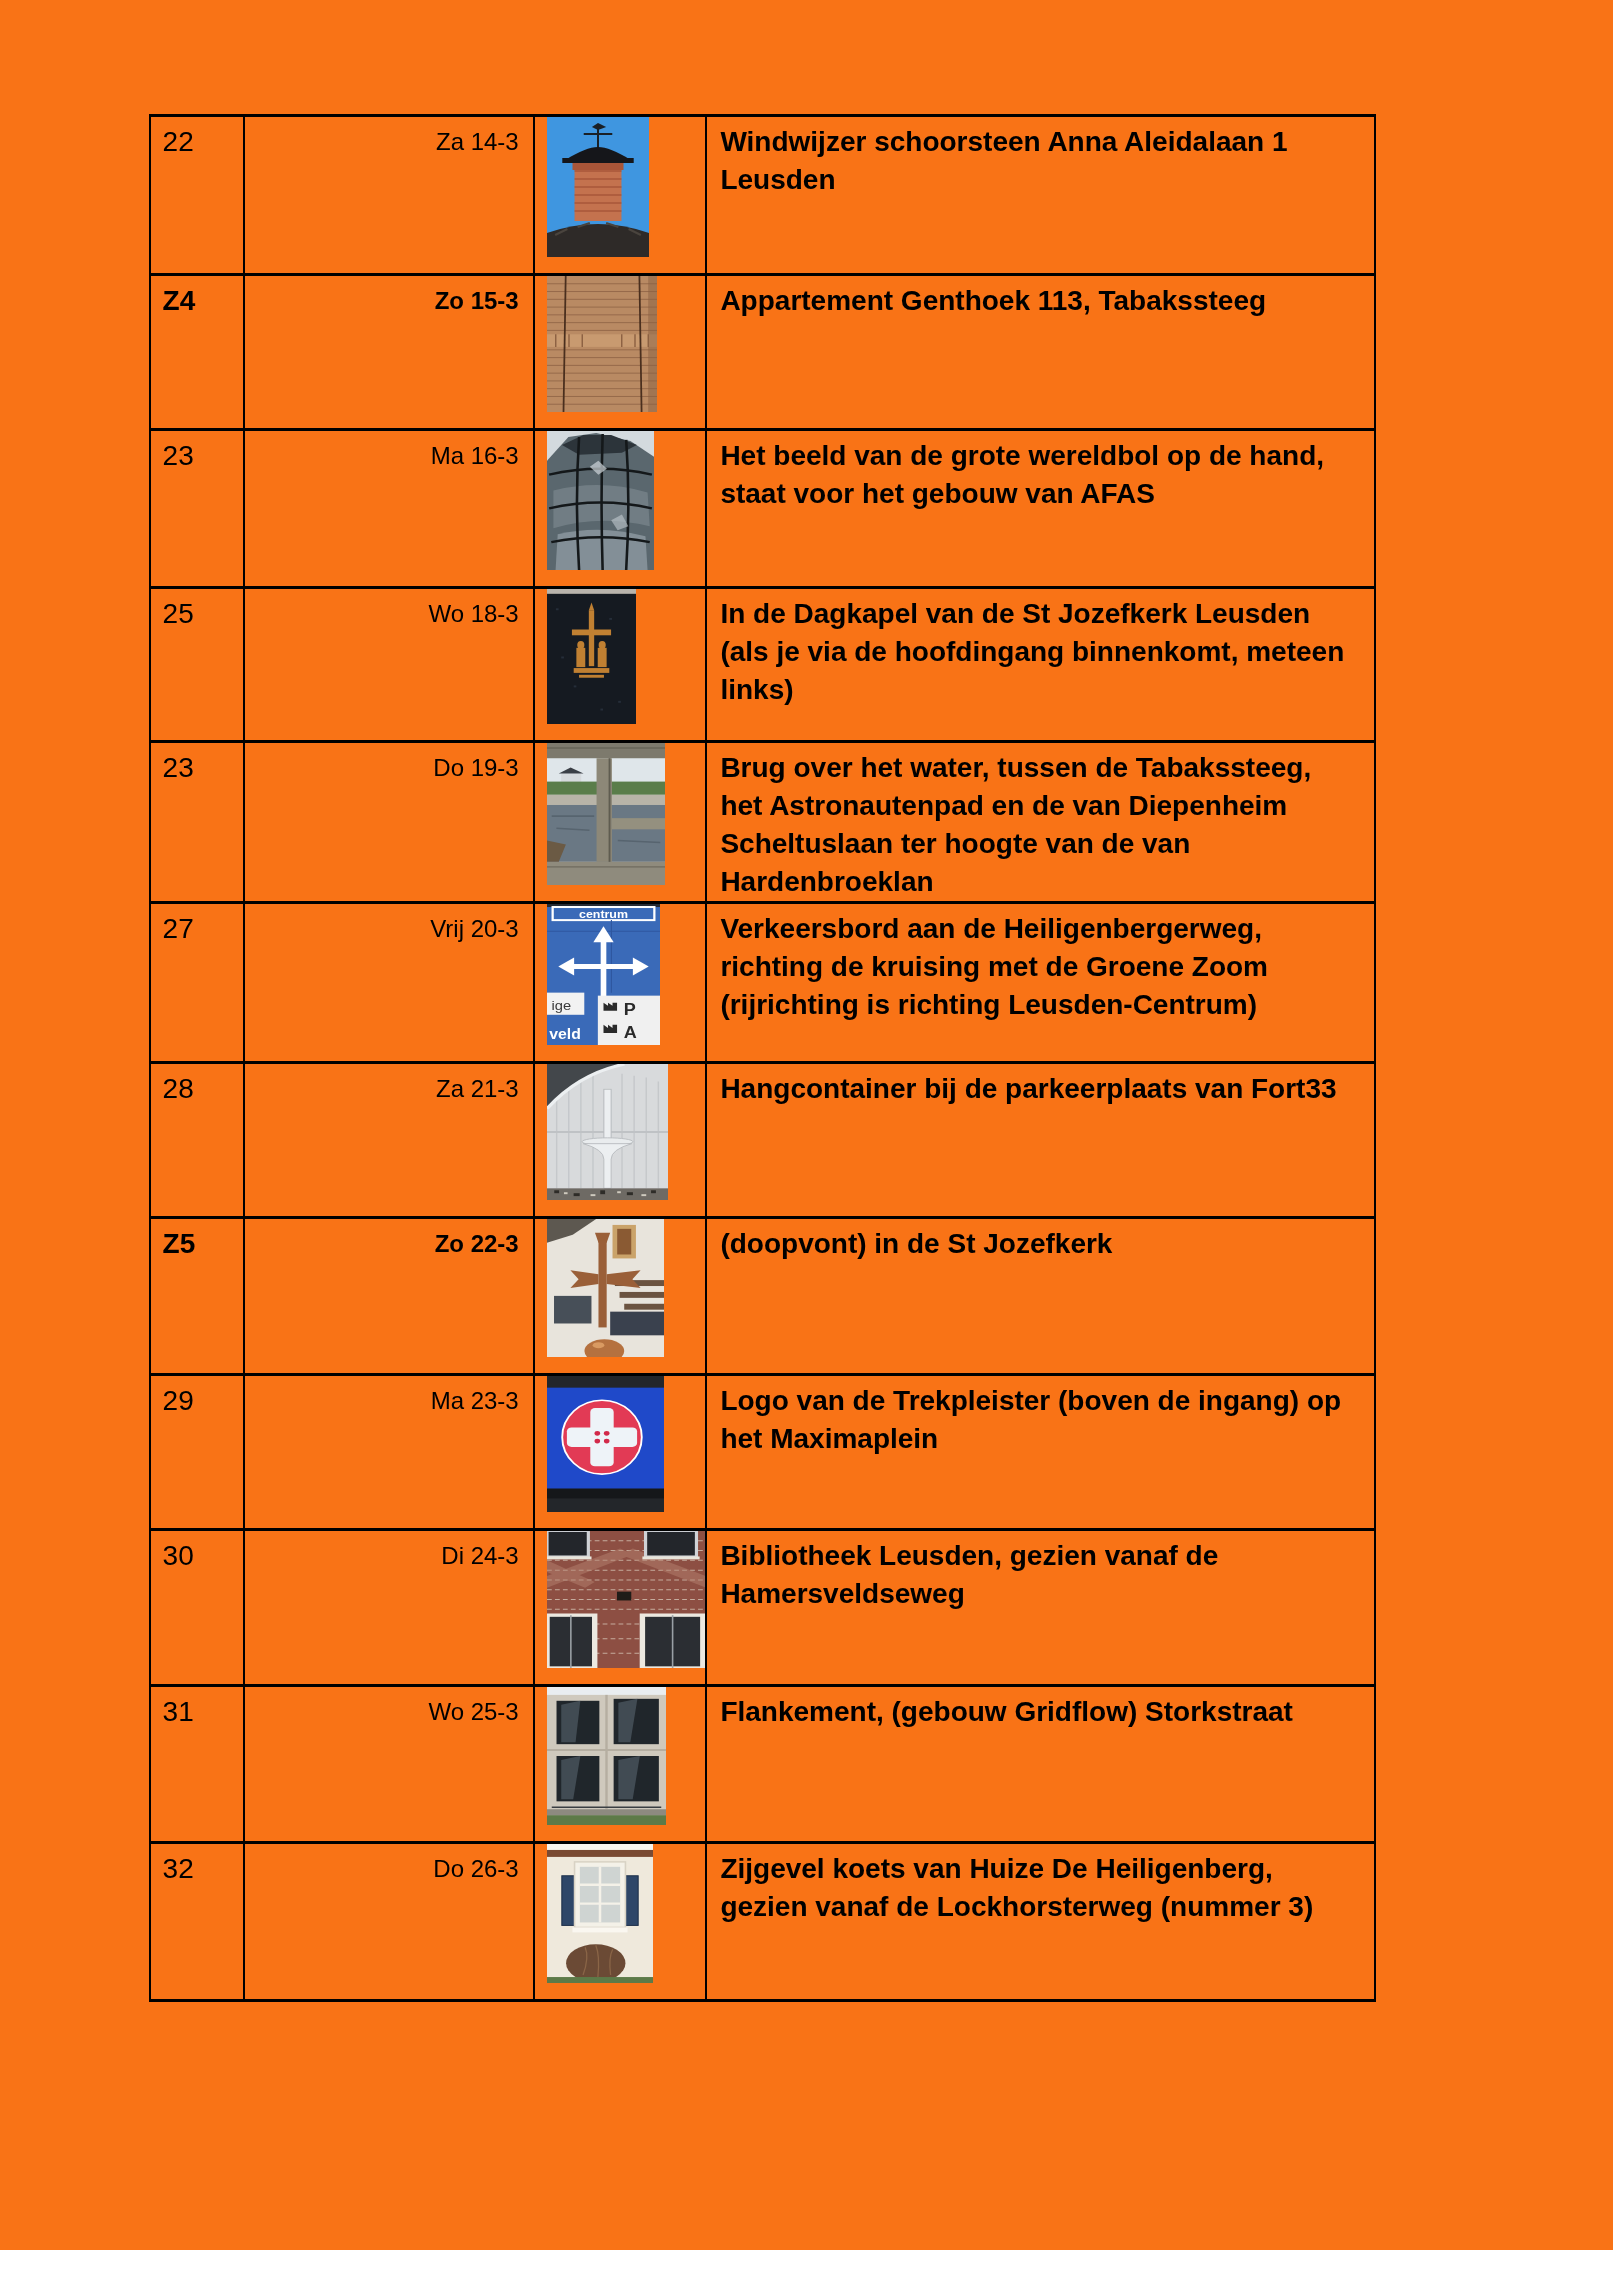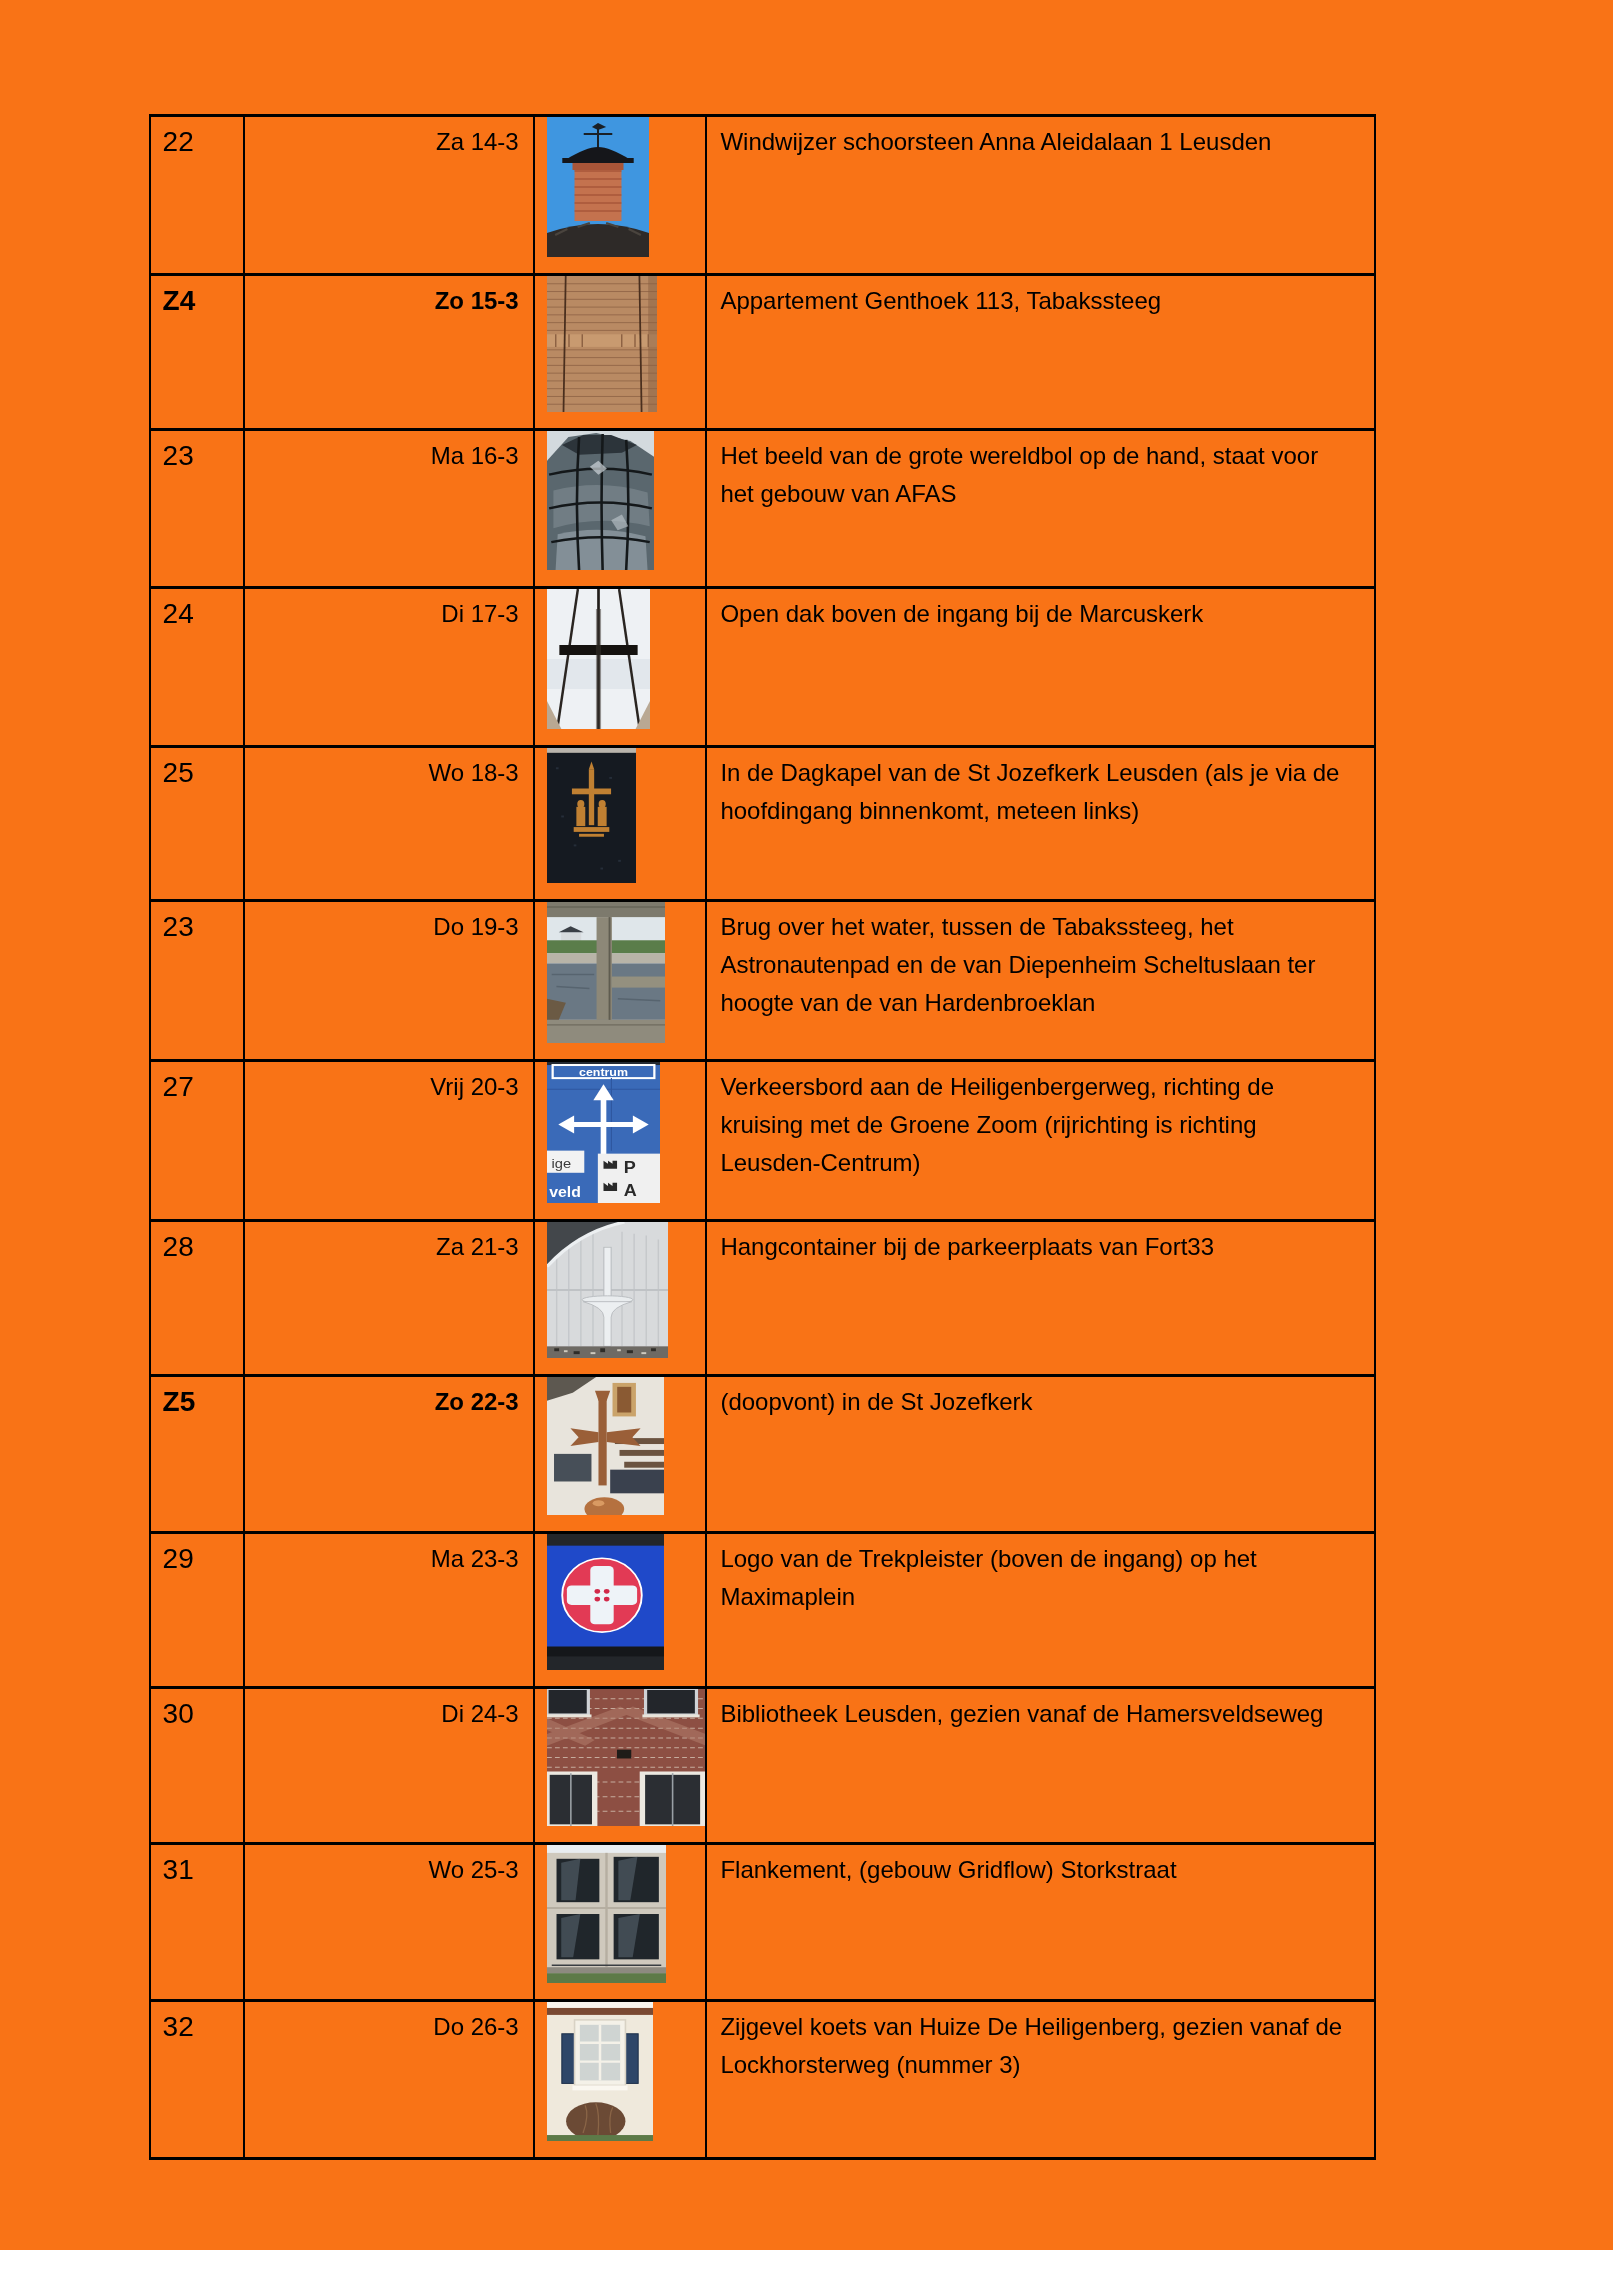--- a/index.html
+++ b/index.html
@@ -3,21 +3,21 @@
 <meta charset="utf-8">
 <style>
   html,body{margin:0;padding:0;background:#ffffff;}
   .page{position:relative;width:1614px;height:2250px;background:#f97316;overflow:hidden;
         font-family:"Liberation Sans", sans-serif;color:#000;}
   table.qz{position:absolute;left:149px;top:114px;width:1224px;border-collapse:collapse;table-layout:fixed;}
   table.qz td{border-left:2.7px solid #000;border-right:2.7px solid #000;border-top:3.6px solid #000;border-bottom:3.6px solid #000;
       vertical-align:top;overflow:hidden;}
   td.numc{padding:7.1px 0 0 11.6px;font-size:28px;line-height:36px;}
   td.datec{padding:7.1px 14.3px 0 0;font-size:24px;line-height:36px;text-align:right;}
-  td.descc{padding:6.2px 16px 0 13.4px;font-size:24px;line-height:38px;}
+  td.descc{padding:6.2px 16px 0 13.4px;font-size:28px;line-height:38px;font-weight:bold;}
   tr.z .numc, tr.z .datec{font-weight:bold;}
   td.photoc{position:relative;padding:0;}
   .ph{position:absolute;left:11.6px;top:0;bottom:16px;}
   .ph svg{display:block;width:100%;height:100%;}
 </style>
 </head>
 <body>
 
 <div class="page">
   <table class="qz">
@@ -123,40 +123,20 @@
                   <path d="M4,112 Q50,102 96,112"></path>
               </g>
               <path d="M40,36 L48,30 L56,38 L48,44 Z" fill="#cfd6da" opacity="0.7"></path>
               <path d="M60,90 L70,84 L76,96 L66,100 Z" fill="#c2cacf" opacity="0.6"></path>
             </svg>
           </div>
         </td>
         <td class="descc">Het beeld van de grote wereldbol op de hand, staat voor het gebouw van AFAS</td>
       </tr>
 
-      <tr style="height:159px">
-        <td class="numc">24</td>
-        <td class="datec">Di 17-3</td>
-        <td class="photoc">
-          <div class="ph" style="width:103px">
-            <svg viewBox="0 0 100 140" preserveAspectRatio="none">
-              <rect x="0" y="0" width="100" height="140" fill="#eef1f4"></rect>
-              <rect x="0" y="70" width="100" height="30" fill="#e2e7ec"></rect>
-              <line x1="50" y1="0" x2="50" y2="140" stroke="#211d1a" stroke-width="2.6"></line>
-              <line x1="30" y1="0" x2="10" y2="140" stroke="#2a2521" stroke-width="2.4"></line>
-              <line x1="70" y1="0" x2="90" y2="140" stroke="#2a2521" stroke-width="2.4"></line>
-              <path d="M12,56 L88,56 L88,66 L12,66 Z" fill="#15120f"></path>
-              <path d="M0,140 L0,112 L14,140 Z" fill="#b9a893"></path>
-              <path d="M100,140 L100,112 L86,140 Z" fill="#b9a893"></path>
-              <line x1="50" y1="20" x2="50" y2="140" stroke="#3a342e" stroke-width="5" opacity="0.5"></line>
-            </svg>
-          </div>
-        </td>
-        <td class="descc">Open dak boven de ingang bij de Marcuskerk</td>
-      </tr>
 
       <tr style="height:154px">
         <td class="numc">25</td>
         <td class="datec">Wo 18-3</td>
         <td class="photoc">
           <div class="ph" style="width:89px">
             <svg viewBox="0 0 100 140" preserveAspectRatio="none">
               <rect x="0" y="0" width="100" height="140" fill="#151a21"></rect>
               <rect x="0" y="0" width="100" height="5" fill="#b9b4ac"></rect>
               <g fill="#2a3340" opacity="0.8">

